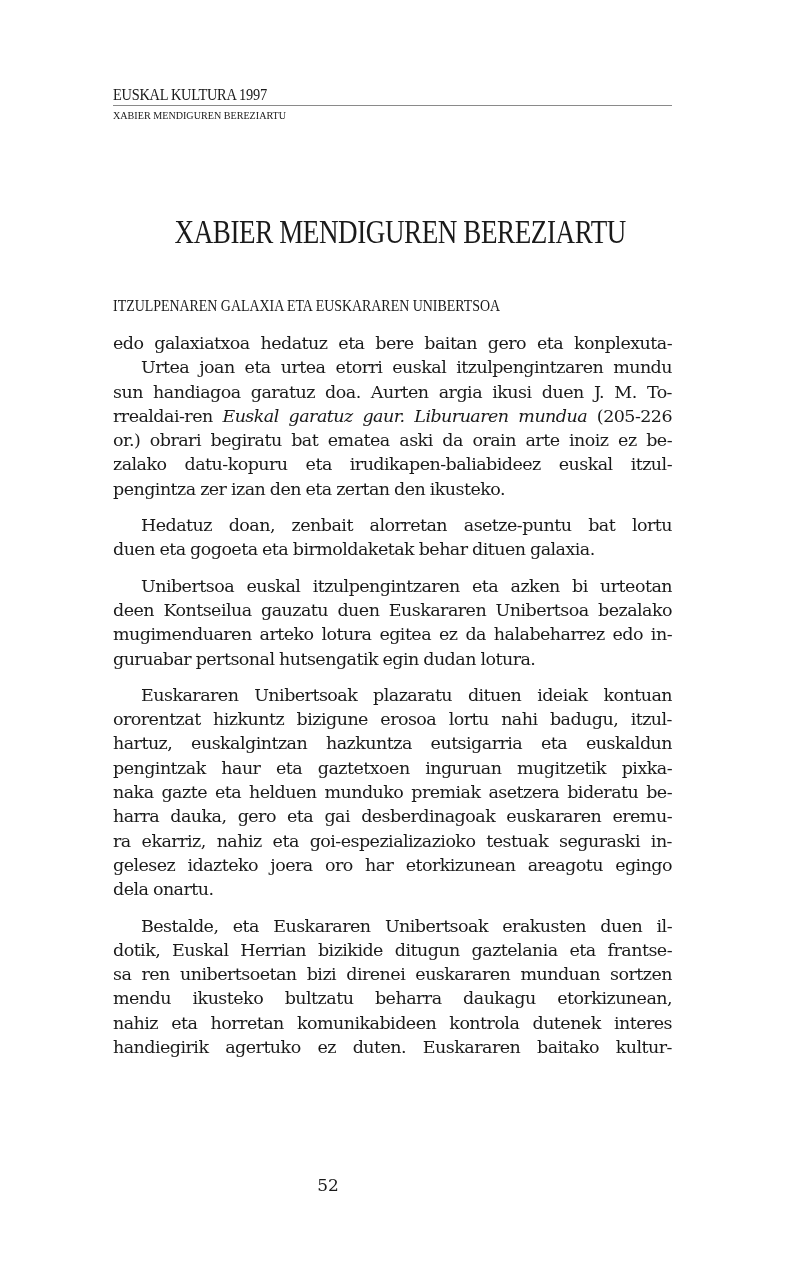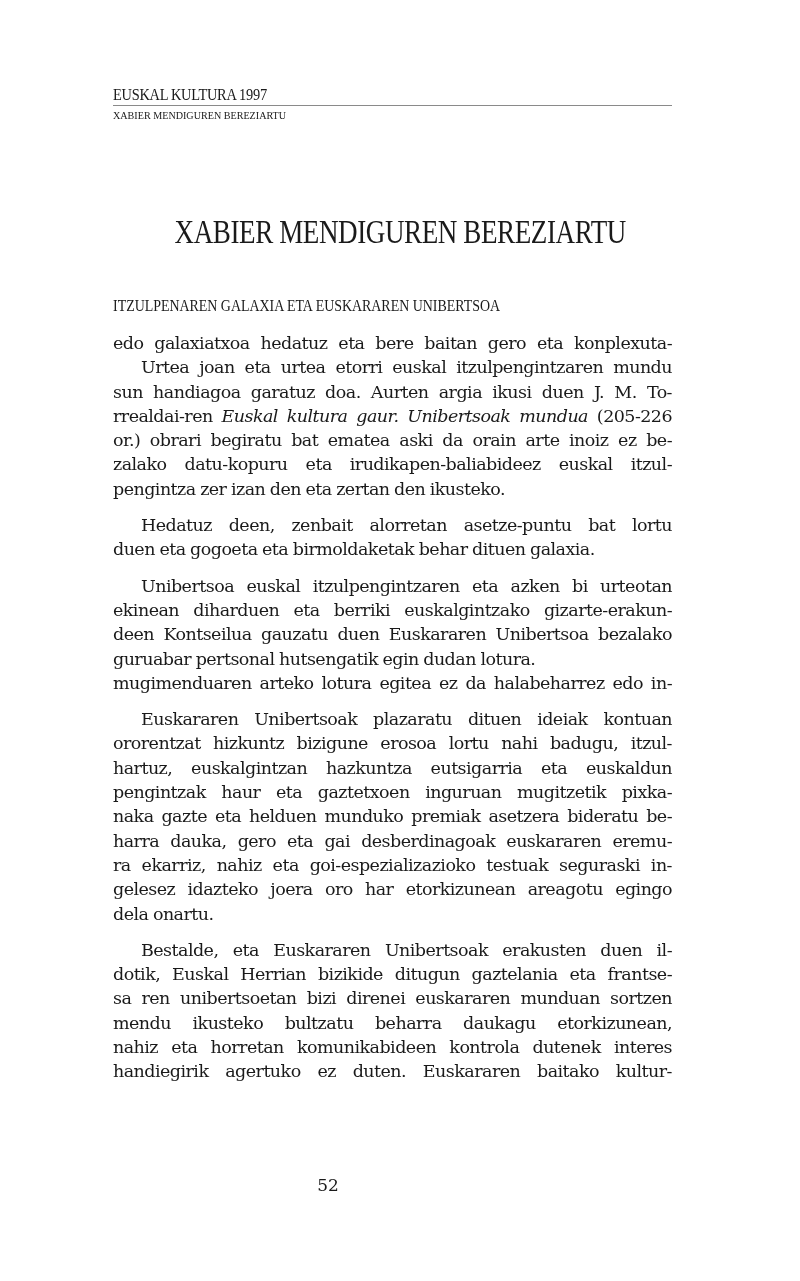--- a/index.html
+++ b/index.html
@@ -124,37 +124,36 @@
   <span>XABIER MENDIGUREN BEREZIARTU</span>
 </div>
 
 <div class="section-title">ITZULPENAREN GALAXIA ETA EUSKARAREN UNIBERTSOA</div>
 
 <div class="body-text">
   <div class="para">
     <span class="line">edo galaxiatxoa hedatuz eta bere baitan gero eta konplexuta-</span>
     <span class="line indent">Urtea joan eta urtea etorri euskal itzulpengintzaren mundu</span>
     <span class="line">sun handiagoa garatuz doa. Aurten argia ikusi duen J. M. To-</span>
-    <span class="line"><span>rrealdai-ren </span><i>Euskal kultura gaur. Unibertsoak mundua</i><span> (205-226</span></span>
+    <span class="line"><span>rrealdai-ren </span><i>Euskal garatuz gaur. Liburuaren mundua</i><span> (205-226</span></span>
     <span class="line">or.) obrari begiratu bat ematea aski da orain arte inoiz ez be-</span>
     <span class="line">zalako datu-kopuru eta irudikapen-baliabideez euskal itzul-</span>
     <span class="line last">pengintza zer izan den eta zertan den ikusteko.</span>
   </div>
 
   <div class="para">
-    <span class="line indent">Hedatuz deen, zenbait alorretan asetze-puntu bat lortu</span>
+    <span class="line indent">Hedatuz doan, zenbait alorretan asetze-puntu bat lortu</span>
     <span class="line last">duen eta gogoeta eta birmoldaketak behar dituen galaxia.</span>
   </div>
 
   <div class="para">
     <span class="line indent">Unibertsoa euskal itzulpengintzaren eta azken bi urteotan</span>
-    <span class="line">ekinean diharduen eta berriki euskalgintzako gizarte-erakun-</span>
     <span class="line">deen Kontseilua gauzatu duen Euskararen Unibertsoa bezalako</span>
+    <span class="line">mugimenduaren arteko lotura egitea ez da halabeharrez edo in-</span>
     <span class="line last">guruabar pertsonal hutsengatik egin dudan lotura.</span>
-    <span class="line">mugimenduaren arteko lotura egitea ez da halabeharrez edo in-</span>
   </div>
 
   <div class="para">
     <span class="line indent">Euskararen Unibertsoak plazaratu dituen ideiak kontuan</span>
     <span class="line">ororentzat hizkuntz bizigune erosoa lortu nahi badugu, itzul-</span>
     <span class="line">hartuz, euskalgintzan hazkuntza eutsigarria eta euskaldun</span>
     <span class="line">pengintzak haur eta gaztetxoen inguruan mugitzetik pixka-</span>
     <span class="line">naka gazte eta helduen munduko premiak asetzera bideratu be-</span>
     <span class="line">harra dauka, gero eta gai desberdinagoak euskararen eremu-</span>
     <span class="line">ra ekarriz, nahiz eta goi-espezializazioko testuak seguraski in-</span>

